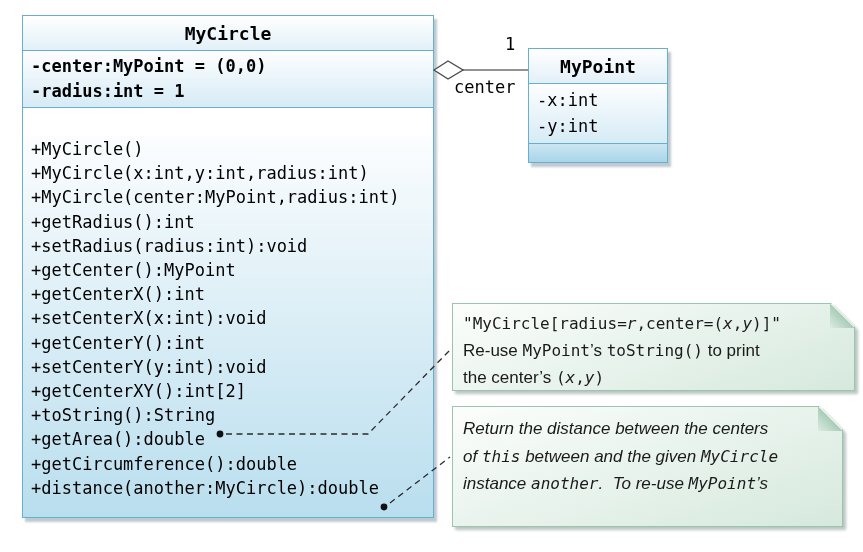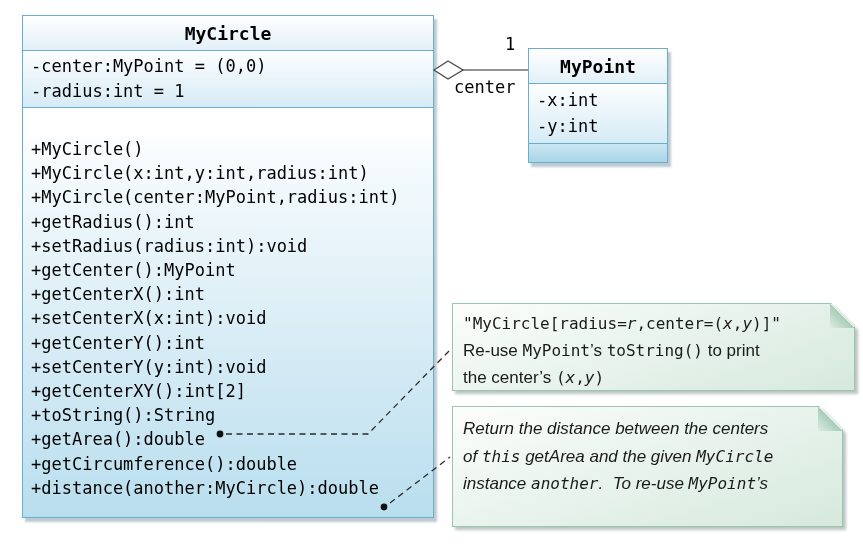--- a/index.html
+++ b/index.html
@@ -15,21 +15,21 @@
              font-weight:bold;font-size:18px;text-align:center;
              display:flex;align-items:center;justify-content:center;}
   .uml-attrs{border-bottom:1px solid var(--classBorder,#68aecd);
              background:linear-gradient(#fdfeff,#d6ebf5);
              box-sizing:border-box;}
   .uml-methods{flex:1;background:linear-gradient(#fbfdfe,var(--classFillBottom,#b9deee));
              box-sizing:border-box;}
   .uml-empty{flex:1;background:linear-gradient(#cbe6f2,#a9d5e9);}
   .mycircle{left:22px;top:15px;width:412px;height:503px;}
   .mycircle .uml-title{height:34px;}
-  .mycircle .uml-attrs{height:57px;padding:3px 0 0 8px;font-size:17px;line-height:25px;}
+  .mycircle .uml-attrs{height:57px;padding:3px 0 0 8px;font-size:17px;line-height:25px;font-weight:bold;}
   .mycircle .uml-methods{padding:1px 0 0 8px;font-size:17px;line-height:24.2px;margin-top:28px;}
   .mypoint{left:528px;top:48px;width:140px;height:115px;}
   .mypoint .uml-title{height:34px;}
   .mypoint .uml-attrs{height:60px;padding:3px 0 0 8px;font-size:17px;line-height:26px;}
   .uml-line{white-space:pre;}
 
   
   .assoc-label{position:absolute;font-size:17px;line-height:17px;}
   .lbl-mult{left:505px;top:36px;}
   .lbl-role{left:454px;top:79px;}
@@ -113,21 +113,21 @@
           <div class="rt-line"><span class="seg-sans">the center’s </span><span class="seg-mono">(</span><span class="seg-mono-i">x</span><span class="seg-mono">,</span><span class="seg-mono-i">y</span><span class="seg-mono">)</span></div>
         </div>
     </div>
   </div>
 
   <div class="note-wrap note2">
     <div class="note">
       <div class="fold"></div>
       <div class="note-body">
           <div class="rt-line"><span class="seg-sans">Return the distance between the centers</span></div>
-          <div class="rt-line"><span class="seg-sans">of </span><span class="seg-mono">this</span><span class="seg-sans"> getArea and the given </span><span class="seg-mono">MyCircle</span></div>
+          <div class="rt-line"><span class="seg-sans">of </span><span class="seg-mono">this</span><span class="seg-sans"> between and the given </span><span class="seg-mono">MyCircle</span></div>
           <div class="rt-line"><span class="seg-sans">instance </span><span class="seg-mono">another</span><span class="seg-sans">.&nbsp; To re-use </span><span class="seg-mono">MyPoint</span><span class="seg-sans">’s</span></div>
         </div>
     </div>
   </div>
 
   <svg class="overlay" width="863" height="552" viewBox="0 0 863 552">
 
     <polyline class="dashline" points="226,434 368,434 450,350"></polyline>
     <polyline class="dashline" points="390,503 450,457"></polyline>
     <circle class="bullet" cx="220" cy="434" r="3.4"></circle>

